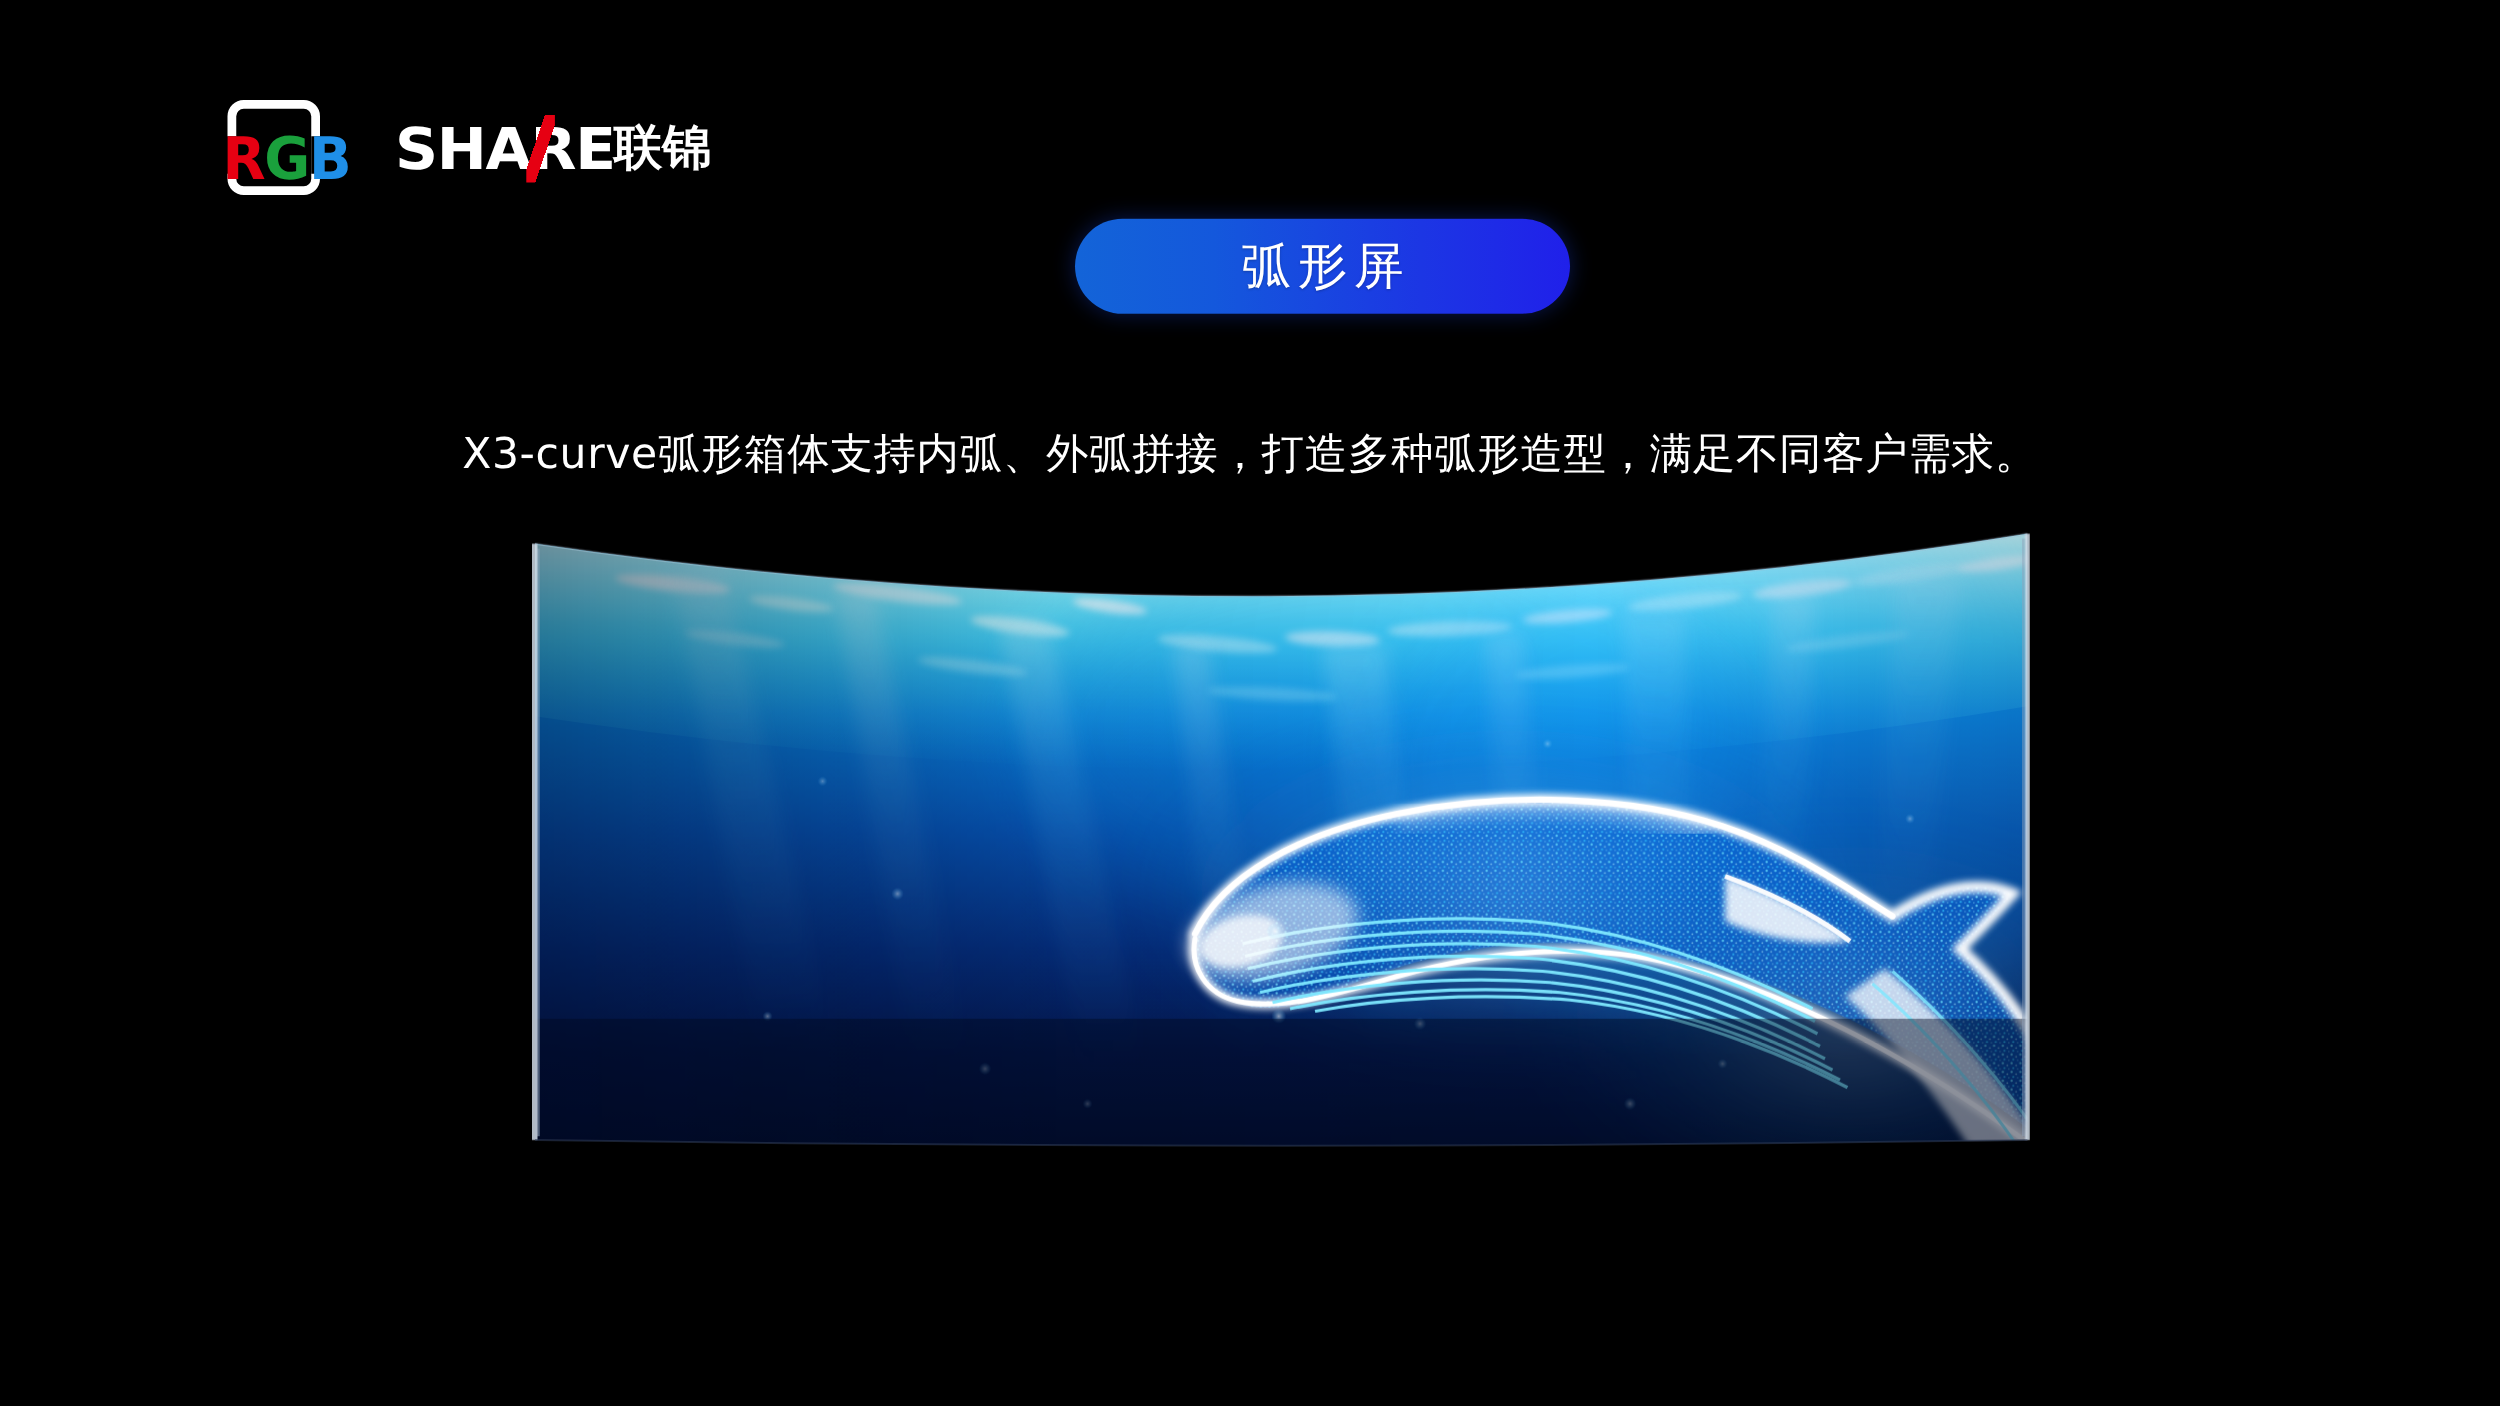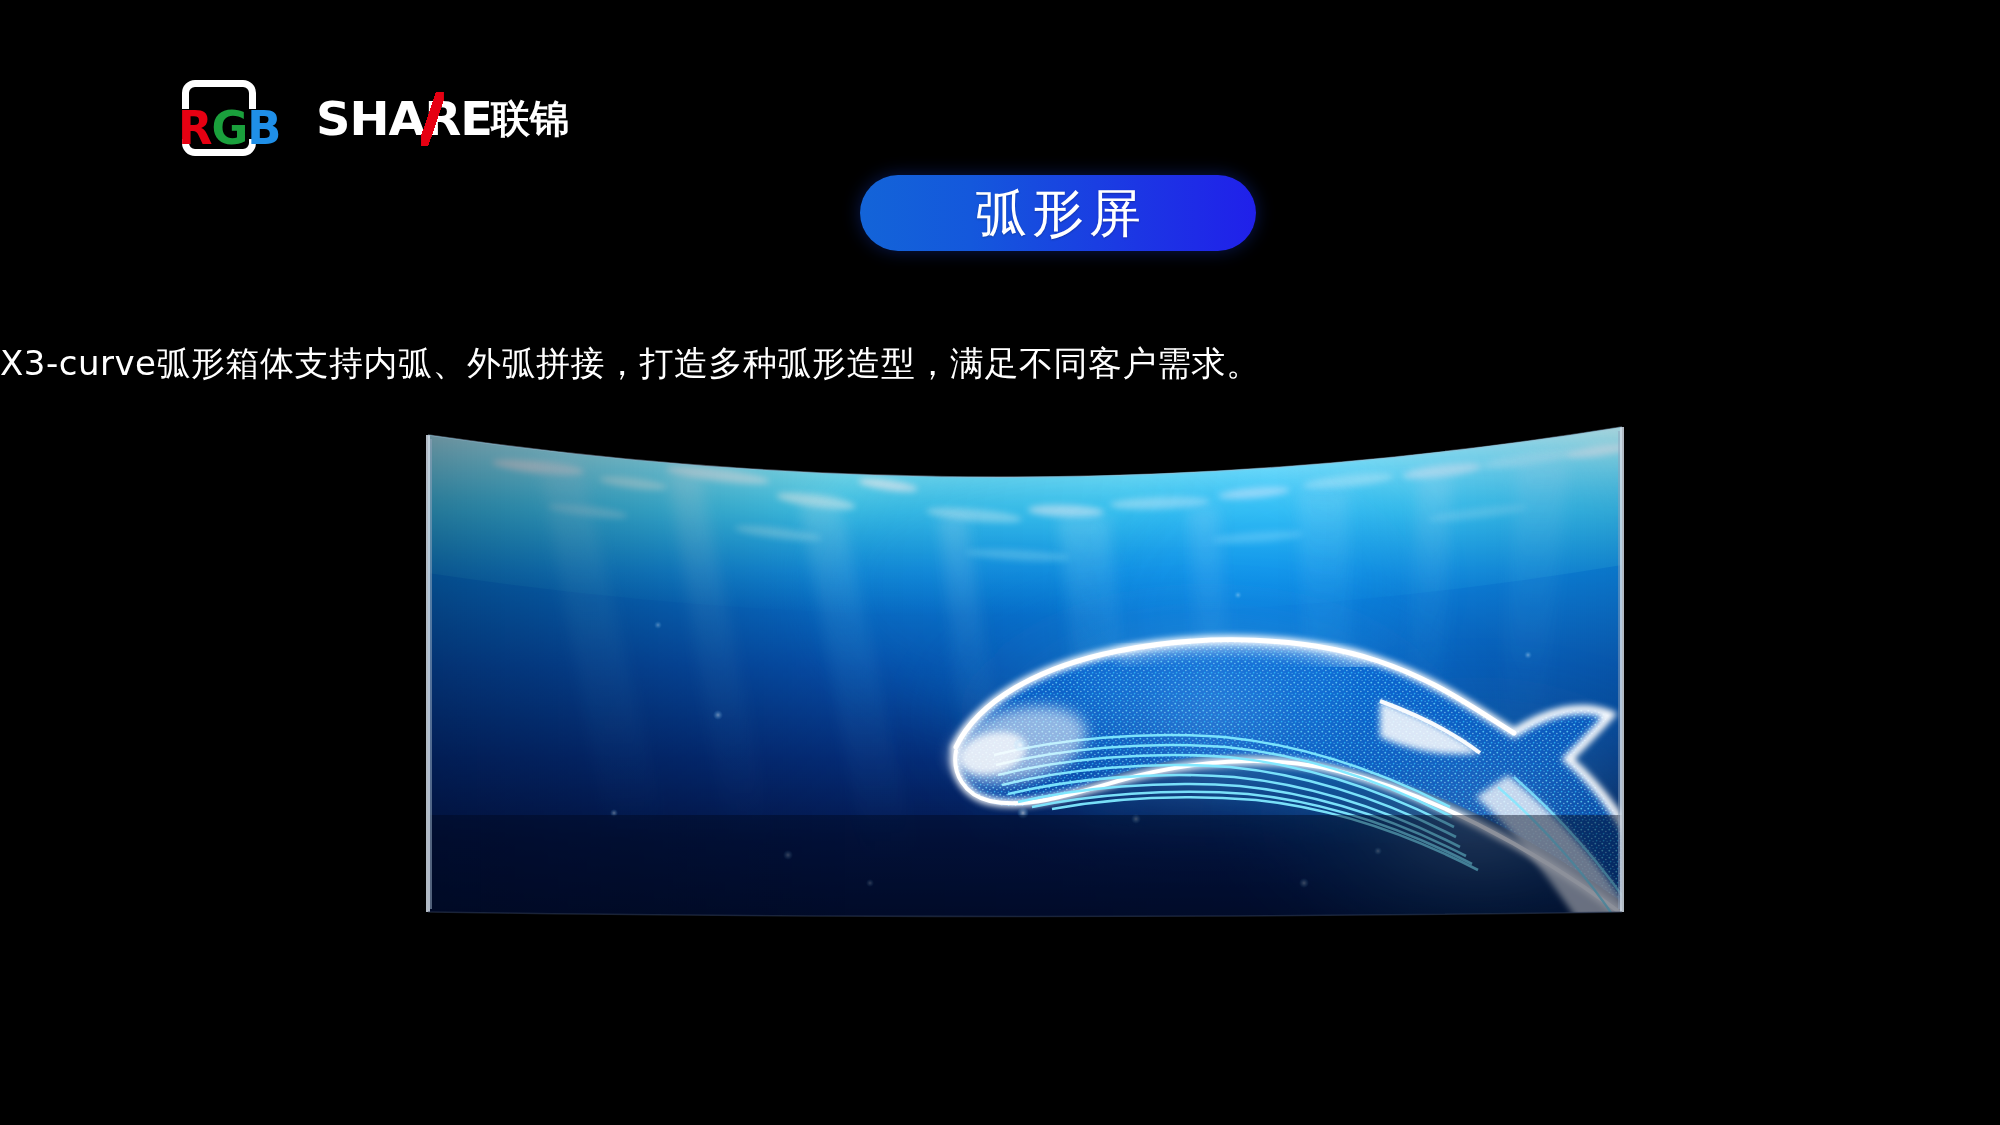--- a/index.html
+++ b/index.html
@@ -59,30 +59,30 @@
 
   
   .title-pill{
     position:absolute;left:860px;top:175px;width:396px;height:76px;
     border-radius:38px;
     background:linear-gradient(90deg,#1364d8 0%,#1458dc 28%,#1c36e4 70%,#2020ea 100%);
     display:flex;align-items:center;justify-content:center;
     box-shadow:0 0 18px rgba(26,70,230,.35);
   }
   .title-pill-text{
-    color:#fff;font-size:52px;line-height:46px;font-weight:400;
+    color:#fff;font-size:40px;line-height:46px;font-weight:400;
     font-family:"DejaVu Sans",sans-serif;
     letter-spacing:5px;text-indent:5px;
     text-shadow:0 1px 2px rgba(0,0,0,.25);
   }
 
   
   .desc{
     position:absolute;left:0;right:0;top:339px;
-    color:#fff;
+    text-align:center;color:#fff;
     font-family:"DejaVu Sans",sans-serif;
     font-size:34px;line-height:48px;font-weight:400;
     letter-spacing:.5px;white-space:nowrap;
   }
 
   
   .screen-wrap{position:absolute;left:418px;top:415px;width:1220px;height:520px;}
   .screen-svg{position:absolute;left:0;top:0;width:1220px;height:520px;display:block;}
 </style>
 </head>

